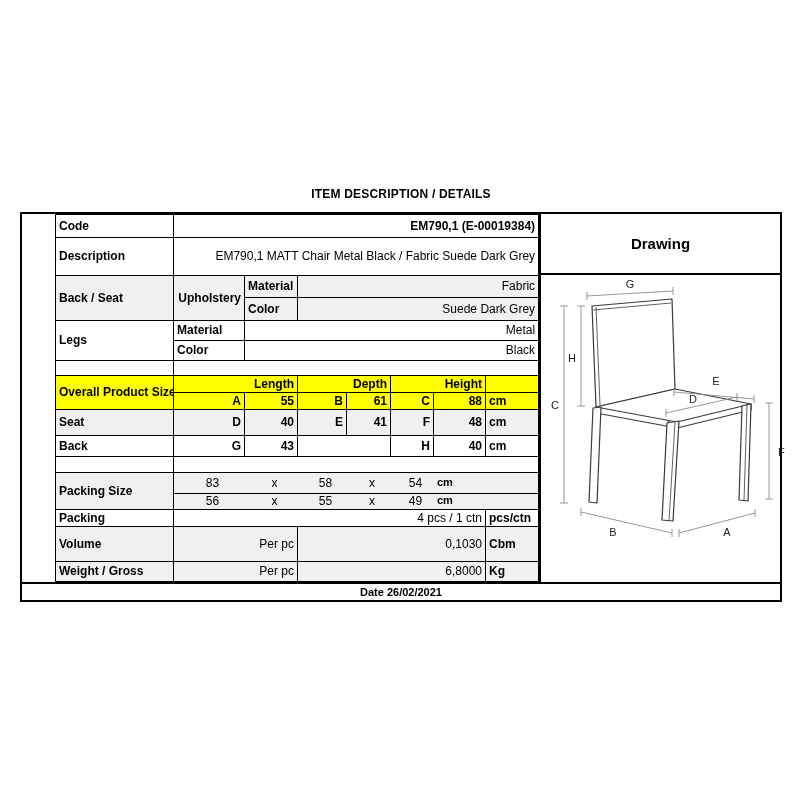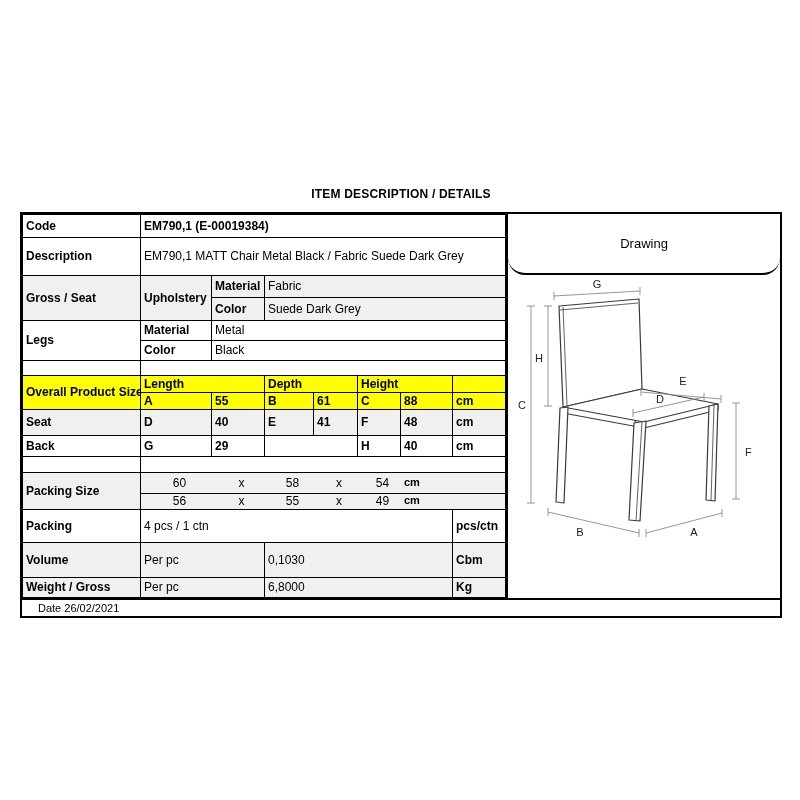--- a/index.html
+++ b/index.html
@@ -6,48 +6,48 @@
   body {
     width:800px; height:800px; background:#ffffff; position:relative;
     font-family:"Liberation Sans", sans-serif; color:#000;
     -webkit-font-smoothing:antialiased;
   }
   .page-title {
     position:absolute; top:187px; left:20px; width:762px;
     text-align:center; font-size:12px; font-weight:bold; letter-spacing:.2px;
   }
   .sheet { position:absolute; left:20px; top:212px; width:758px; border:2px solid #000; background:#fff; }
-  .main { display:flex; align-items:stretch; }
+  .main { display:flex; align-items:stretch;margin-left:33px; }
   table.spec { border-collapse:collapse; table-layout:fixed; width:483px; }
   table.spec td {
     border:1px solid #000; font-size:12px; vertical-align:middle;
     padding:0 3px; overflow:hidden; white-space:nowrap; line-height:1.05;
   }
   td.lbl { font-weight:bold; text-align:left; }
-  .center { text-align:left; }
+  .center { text-align:right; }
   .b { font-weight:bold; }
   .shade { background:#f0f0f0; }
   .yellow { background:#ffff00; }
   td.unit { font-weight:bold; font-size:11px; padding-left:3px; }
   td.wrap { white-space:normal; text-align:right; font-weight:bold; line-height:1.15; }
   td.packcell { padding:0; }
   .packrow { display:flex; width:100%; font-size:12px; }
   .packrow span { display:block; text-align:center; }
   .pw1{width:71px}.pw2{width:53px}.pw3{width:49px}.pw4{width:44px}.pw5{width:43px}
   .pwu{width:52px; text-align:left !important; font-weight:bold; font-size:11px;}
   .draw-col { flex:1; border-left:2px solid #000; display:flex; flex-direction:column; background:#fff; }
   .draw-header {
     height:59px; border-bottom:2px solid #000; display:flex;
-    align-items:center; justify-content:center; font-weight:normal; font-size:13px;border-radius:17px;
+    align-items:center; justify-content:center; font-weight:bold; font-size:15px;
   }
   .draw-area { flex:1; position:relative; }
   .draw-area svg { position:absolute; left:0; top:0; }
   .date-row {
     border-top:2px solid #000; height:16px; line-height:16px;
-    font-weight:normal; font-size:11px;padding-left:16px;
+    text-align:center; font-weight:bold; font-size:11px;
   }
   svg text { font-family:"Liberation Sans", sans-serif; font-size:11px; fill:#222; }
 </style>
 </head>
 <body>
 
 <div class="page-title">ITEM DESCRIPTION / DETAILS</div>
 
 <div class="sheet">
   <div class="main">
@@ -69,21 +69,21 @@
         <td class="lbl">Code</td>
         <td class="center b" colspan="7">EM790,1 (E-00019384)</td>
       </tr>
 
       <tr style="height:38px">
         <td class="lbl">Description</td>
         <td class="center" colspan="7">EM790,1 MATT Chair Metal Black / Fabric Suede Dark Grey</td>
       </tr>
 
       <tr style="height:22px">
-        <td class="lbl shade" rowspan="2">Gross / Seat</td>
+        <td class="lbl shade" rowspan="2">Back / Seat</td>
         <td class="center b shade" rowspan="2">Upholstery</td>
         <td class="lbl shade">Material</td>
         <td class="center shade" colspan="5">Fabric</td>
       </tr>
       <tr style="height:23px">
         <td class="lbl shade">Color</td>
         <td class="center shade" colspan="5">Suede Dark Grey</td>
       </tr>
 
       <tr style="height:20px">
@@ -124,37 +124,37 @@
         <td class="center b shade">40</td>
         <td class="center b shade">E</td>
         <td class="center b shade">41</td>
         <td class="center b shade">F</td>
         <td class="center b shade">48</td>
         <td class="unit shade">cm</td>
       </tr>
       <tr style="height:21px">
         <td class="lbl">Back</td>
         <td class="center b">G</td>
-        <td class="center b">29</td>
+        <td class="center b">43</td>
         <td colspan="2"></td>
         <td class="center b">H</td>
         <td class="center b">40</td>
         <td class="unit">cm</td>
       </tr>
 
       <tr style="height:16px">
         <td></td>
         <td colspan="7"></td>
       </tr>
 
       <tr style="height:21px">
         <td class="lbl shade" rowspan="2">Packing Size</td>
         <td class="packcell shade" colspan="7">
           <div class="packrow">
-            <span class="pw1">60</span>
+            <span class="pw1">83</span>
             <span class="pw2">x</span>
             <span class="pw3">58</span>
             <span class="pw4">x</span>
             <span class="pw5">54</span>
             <span class="pwu">cm</span>
           </div>
         </td>
       </tr>
       <tr style="height:16px">
         <td class="packcell shade" colspan="7">
@@ -162,21 +162,21 @@
             <span class="pw1">56</span>
             <span class="pw2">x</span>
             <span class="pw3">55</span>
             <span class="pw4">x</span>
             <span class="pw5">49</span>
             <span class="pwu">cm</span>
           </div>
         </td>
       </tr>
 
-      <tr style="height:33px">
+      <tr style="height:17px">
         <td class="lbl">Packing</td>
         <td class="center" colspan="6">4 pcs / 1 ctn</td>
         <td class="unit">pcs/ctn</td>
       </tr>
 
       <tr style="height:35px">
         <td class="lbl shade">Volume</td>
         <td class="center shade" colspan="2">Per pc</td>
         <td class="center shade" colspan="4">0,1030</td>
         <td class="unit shade">Cbm</td>

